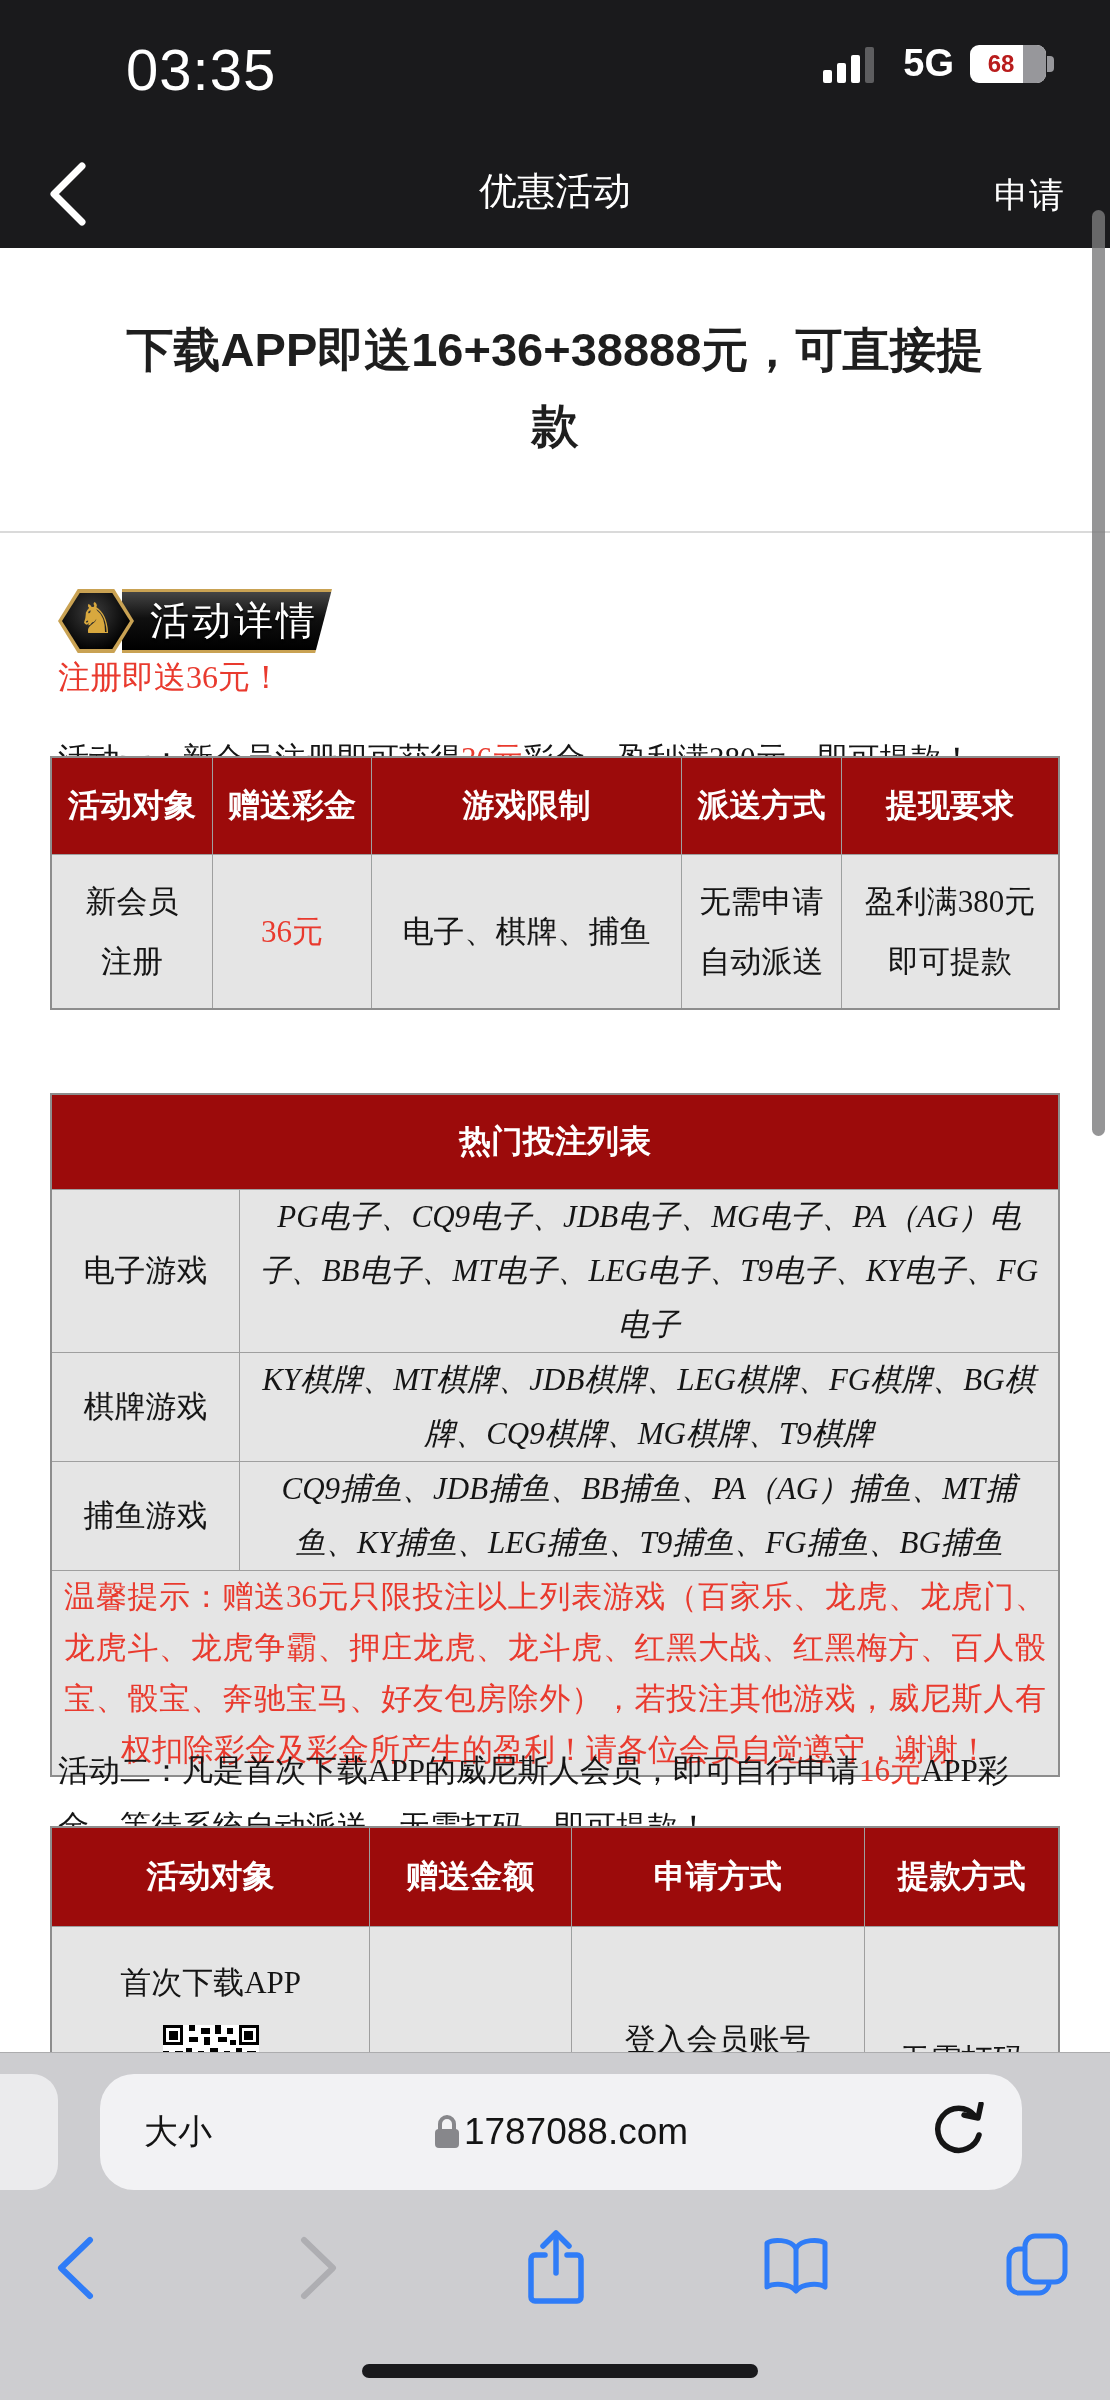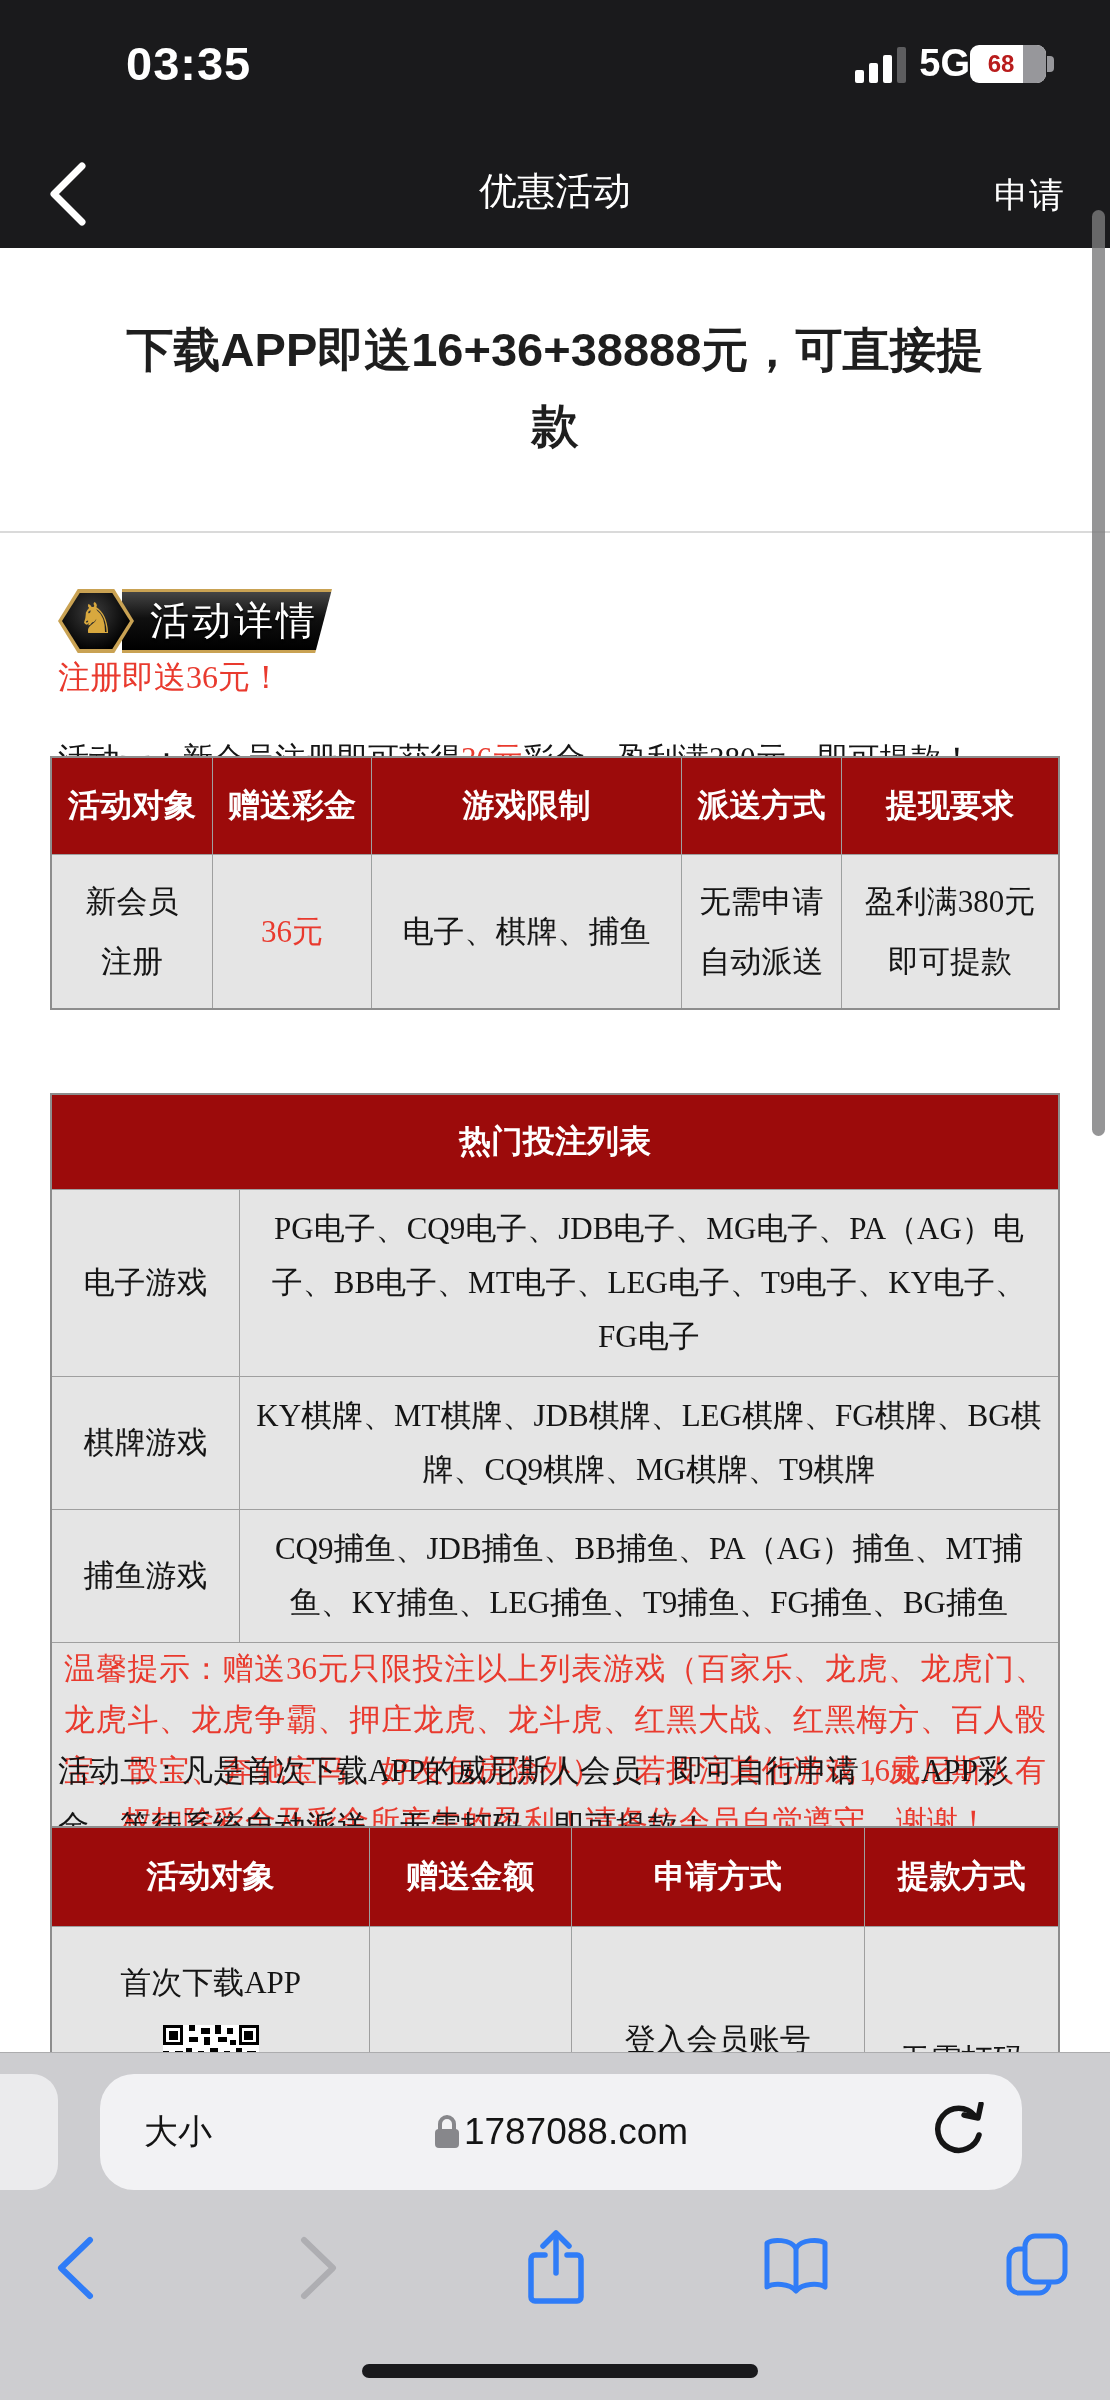--- a/index.html
+++ b/index.html
@@ -1,22 +1,22 @@
 <!DOCTYPE html>
 <html><head>
 <meta charset="utf-8">
 <style>
   html,body{margin:0;padding:0;background:#000;}
   .screen{position:relative;width:1110px;height:2400px;background:#ffffff;overflow:hidden;
           font-family:"Liberation Sans",sans-serif;color:#1a1a1a;}
 
   
   .topbar{position:absolute;top:0;left:0;width:100%;height:248px;background:#1a1a1c;}
-  .time{position:absolute;left:126px;top:36px;font-size:47px;font-weight:700;color:#fff;letter-spacing:1px;}
-  .status-right{position:absolute;right:64px;top:42px;display:flex;align-items:center;text-align:center;}
+  .time{position:absolute;left:126px;top:36px;font-size:58px;font-weight:400;color:#fff;letter-spacing:1px;}
+  .status-right{position:absolute;right:64px;top:42px;display:flex;align-items:center;gap:16px;text-align:center;}
   .net-label{font-size:38px;font-weight:600;color:#fff;}
   .battery{position:relative;width:76px;height:38px;background:#fff;border-radius:9px;}
   .battery-gray{position:absolute;right:0;top:0;width:23px;height:100%;background:#97979b;border-radius:0 9px 9px 0;}
   .battery-num{position:absolute;left:0;top:0;width:62px;height:100%;display:flex;align-items:center;justify-content:center;
                font-size:24px;font-weight:700;color:#b91c1c;}
   .battery-nub{position:absolute;right:-8px;top:11px;width:7px;height:16px;background:#97979b;border-radius:0 4px 4px 0;}
   .back-btn{position:absolute;left:46px;top:160px;width:44px;height:68px;cursor:pointer;}
   .nav-title{position:absolute;left:0;top:166px;width:100%;text-align:center;font-size:38px;color:#fff;}
   .apply-btn{position:absolute;right:46px;top:172px;font-size:35px;color:#fff;cursor:pointer;}
 
@@ -51,21 +51,21 @@
   th{background:#9c0b0b;color:#fff;font-family:"Liberation Sans",sans-serif;font-size:32px;font-weight:700;
      border:1px solid #9f9f9f;padding:0;}
   td{border:1px solid #9f9f9f;font-family:"Liberation Serif",serif;font-size:31px;color:#151515;
      text-align:center;vertical-align:middle;padding:0 10px;}
   .t1{position:absolute;left:50px;top:756px;}
   .t1 th{height:96px;}
   .t1 td{height:153px;line-height:60px;}
   .t2{position:absolute;left:50px;top:1093px;}
   .t2 th{height:94px;}
   .t2 td.cat{height:104px;}
-  .t2 td.games{line-height:54px;padding:12px 14px;}
+  .t2 td.games{line-height:54px;padding:0 14px;font-style:italic;}
   .t2 td.notice{color:#e93a2e;line-height:51px;padding:0 12px;text-align:justify;text-align-last:center;}
   .t3{position:absolute;left:50px;top:1826px;}
   .t3 th{height:98px;}
   .t3 td{height:330px;vertical-align:top;}
   .qr-wrap{padding-top:36px;}
   .qr-label{line-height:40px;}
   .qr{display:block;margin:22px auto 0;}
   .apply-cell{padding-top:92px;}
   .wd-cell{padding-top:112px;}
 

